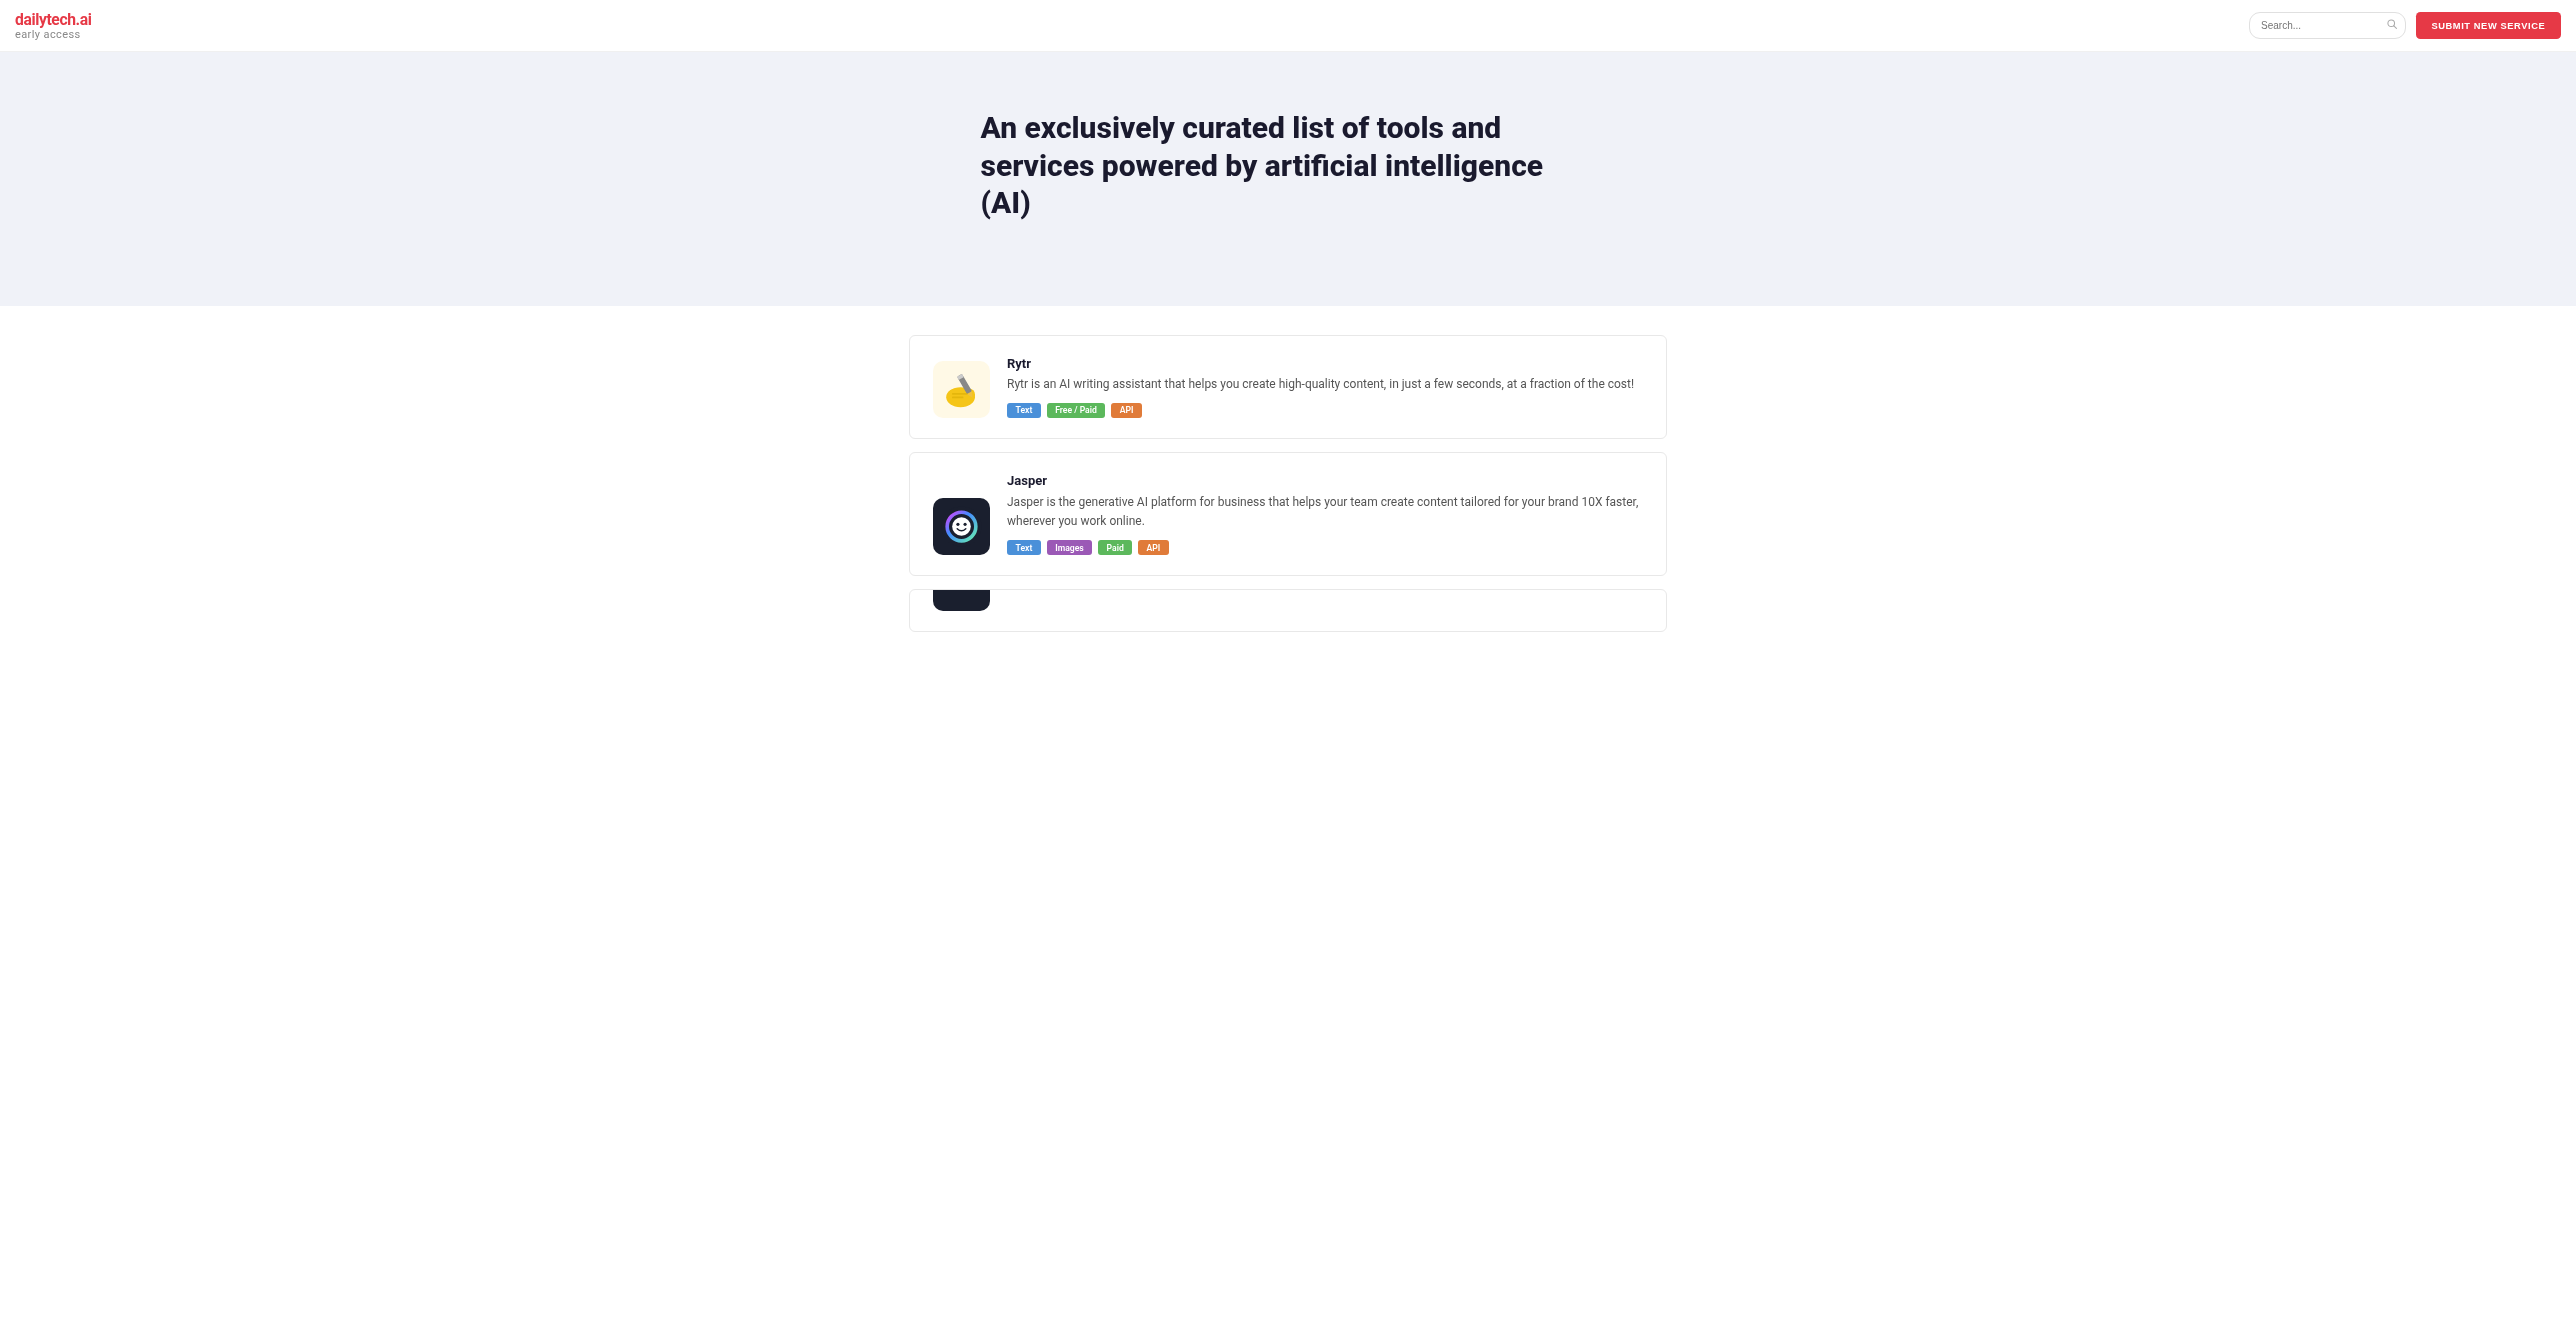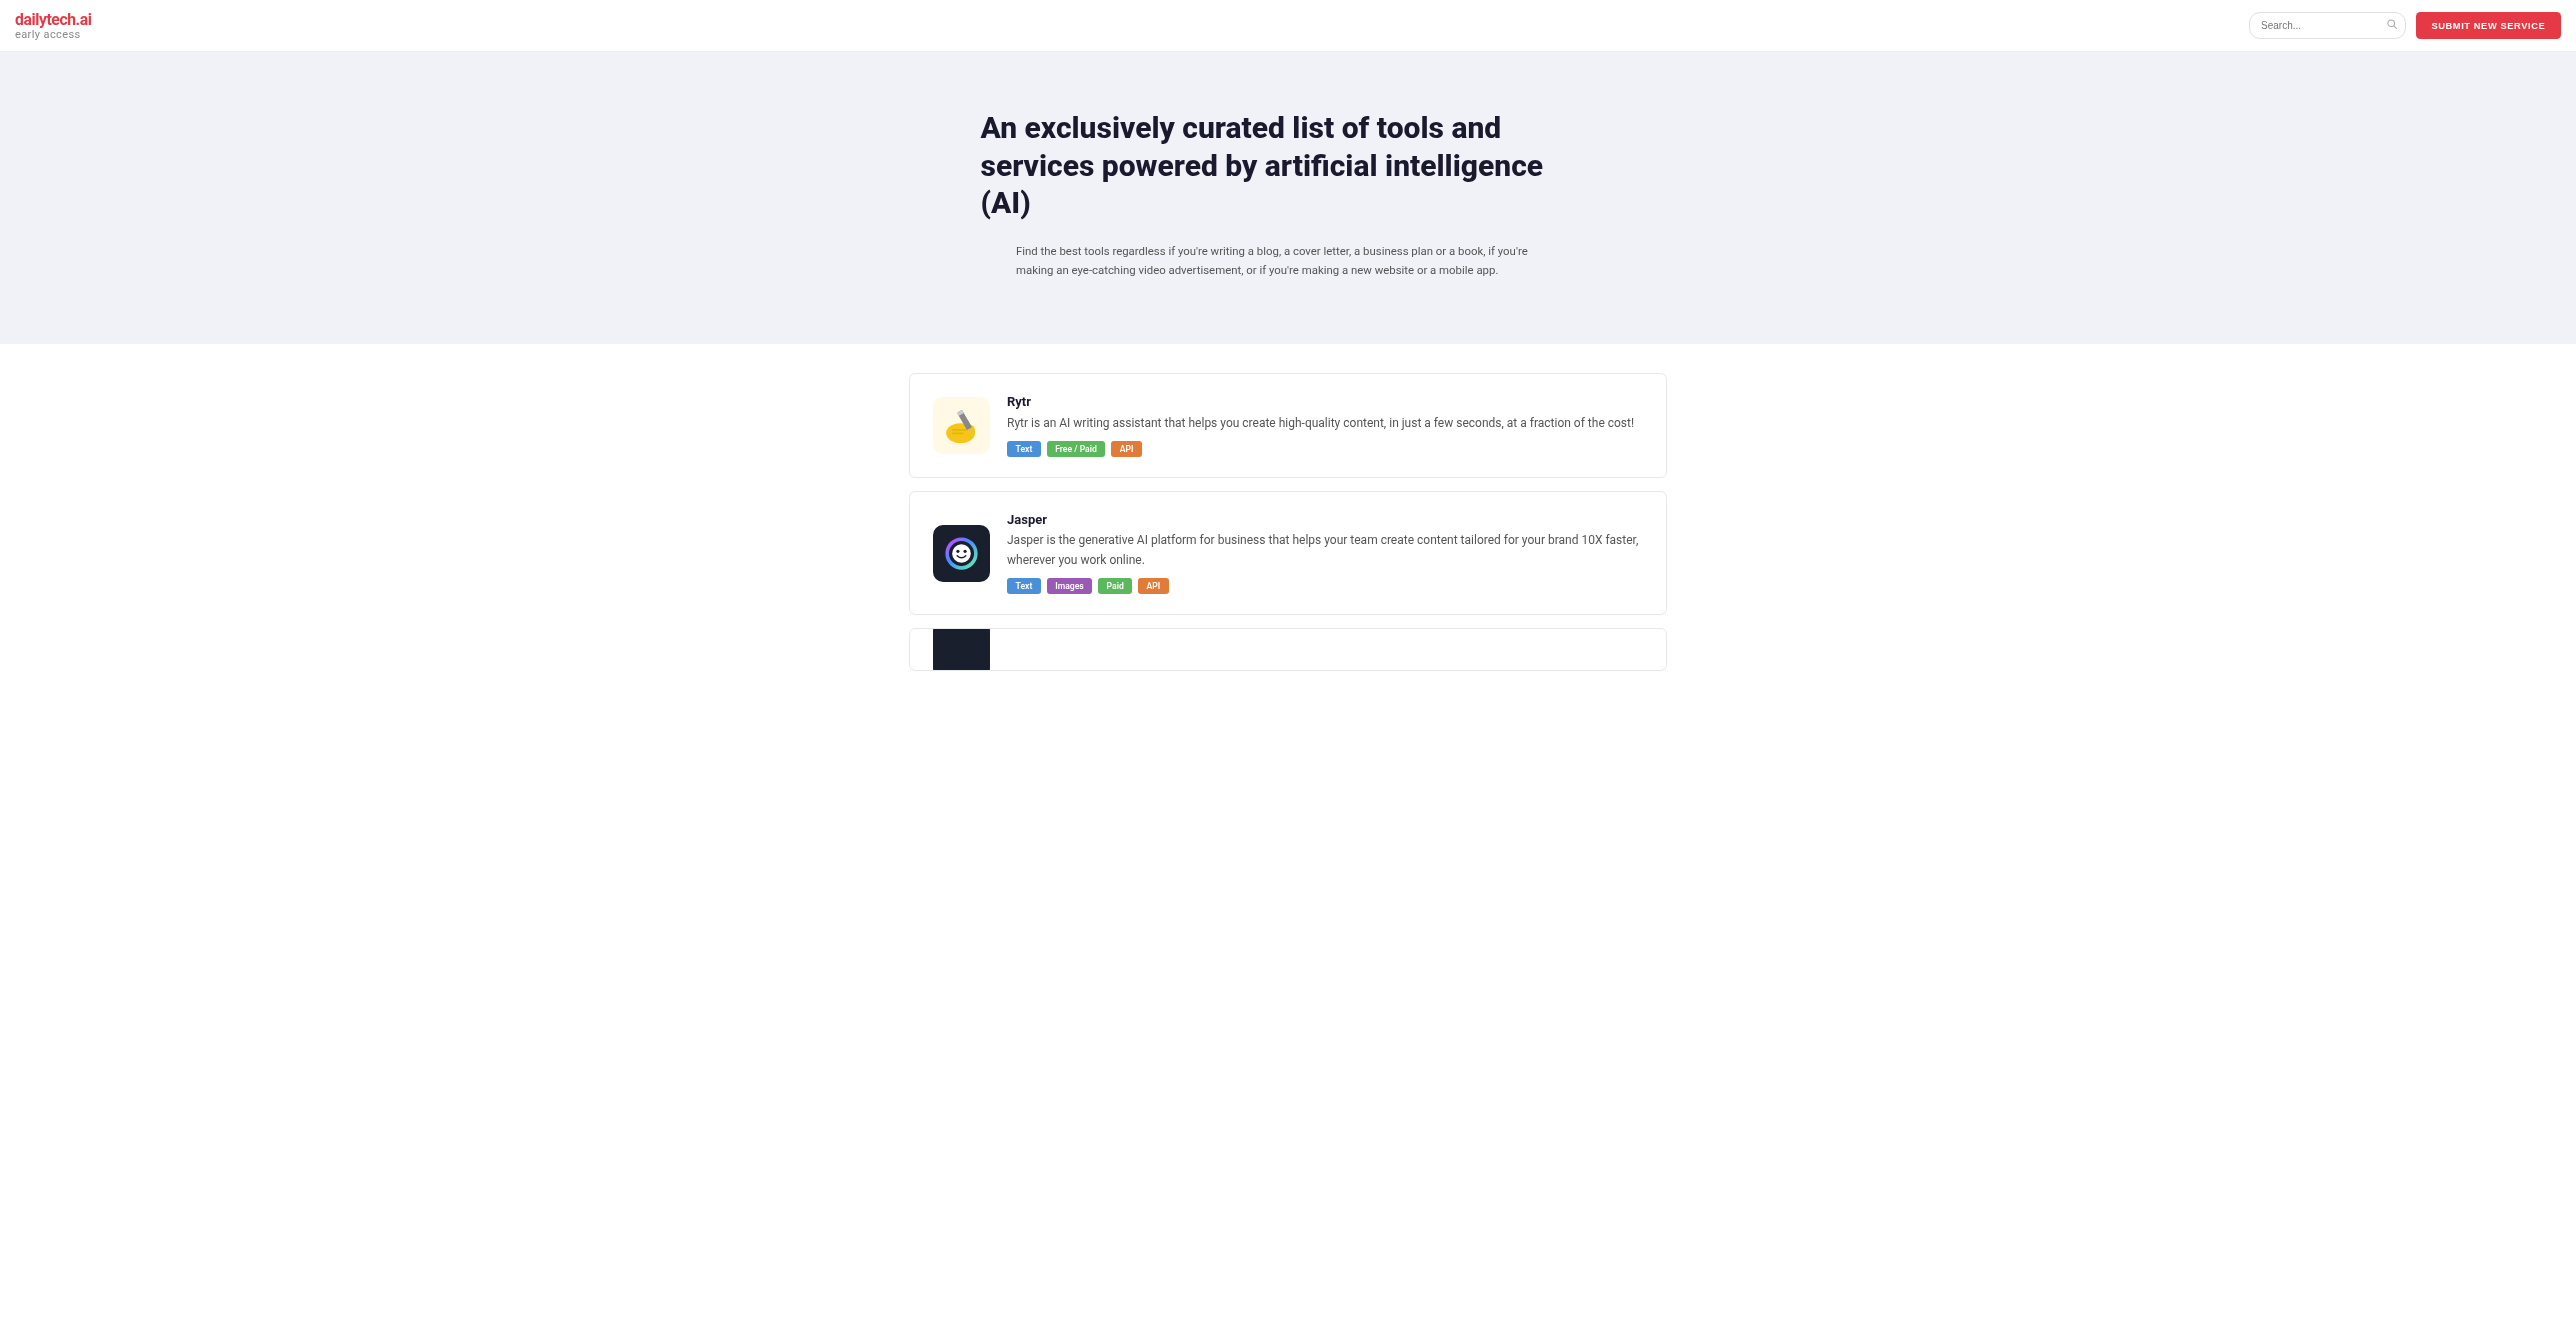--- a/index.html
+++ b/index.html
@@ -106,21 +106,21 @@
       max-width: 758px;
       margin: 0 auto;
       display: flex;
       flex-direction: column;
       gap: 0;
     }
 
     
     .tool-card {
       display: flex;
-      align-items: center;
+      align-items: flex-end;
       padding: 20px 23px;
       border: 0.7px solid #e8e8e8;
       border-radius: 6px;
       margin-bottom: 13px;
       background: #fff;
       gap: 17px;
       cursor: pointer;
       transition: box-shadow 0.2s;
     }
     .tool-logo {
@@ -195,21 +195,20 @@
           <line x1="17" y1="17" x2="22" y2="22"></line>
         </svg>
       </span>
     </div>
     <button class="submit-btn">SUBMIT NEW SERVICE</button>
   </div>
 </header>
 
 <section class="hero">
   <h1 class="hero-title">An exclusively curated list of tools and services powered by artificial intelligence (AI)</h1>
-  <p class="hero-desc">Find the best tools regardless if you're writing a blog, a cover letter, a business plan or a book, if you're making an eye-catching video advertisement, or if you're making a new website or a mobile app.</p>
 </section>
 
 <section class="tools-section">
   <div class="tools-list">
 
     <div class="tool-card">
       <div class="tool-logo rytr-logo">
 
         <svg width="46" height="46" viewBox="0 0 64 64" fill="none" xmlns="http://www.w3.org/2000/svg">
 

